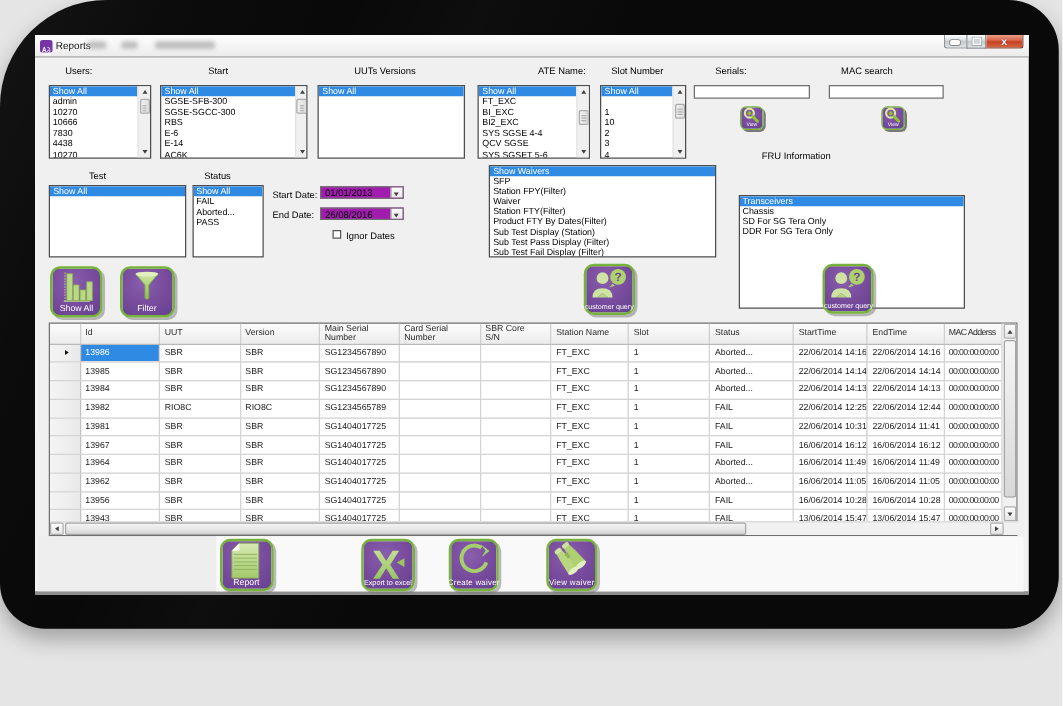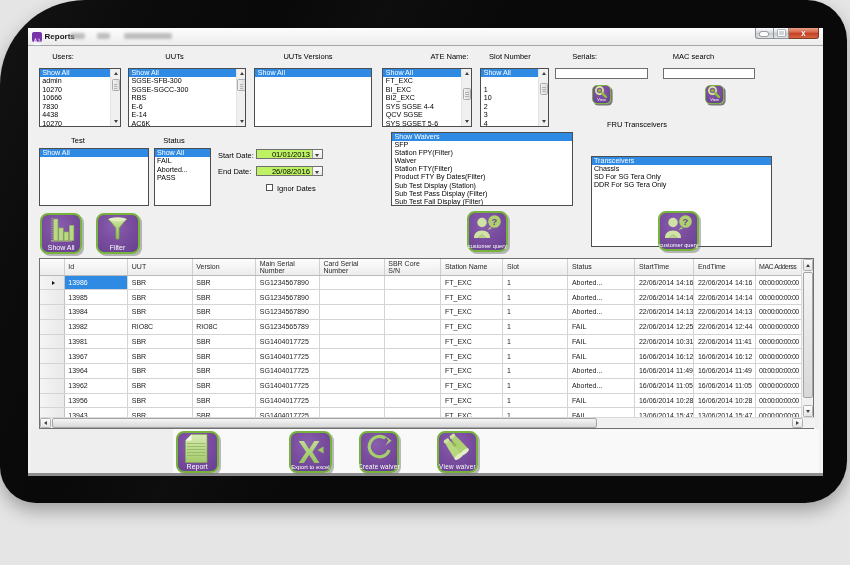--- a/index.html
+++ b/index.html
@@ -10,21 +10,21 @@
   background:#090909;box-shadow:0 8px 18px rgba(0,0,0,0.3);}
 #bezel .sheen{position:absolute;left:0;top:0;right:0;bottom:0;border-radius:85px 40px 42px 36px;
   background:linear-gradient(115deg, rgba(255,255,255,0.045) 1%, rgba(255,255,255,0.012) 13%, rgba(0,0,0,0) 26%, rgba(255,255,255,0.02) 36%, rgba(0,0,0,0) 48%);}
 
 #winborder{position:absolute;left:27.8px;top:28.3px;width:795.2px;height:447.2px;background:#f2f2f2;}
 #winbottom{position:absolute;left:27.8px;top:473px;width:795.2px;height:2.5px;background:#8d8d8d;}
 #content{position:absolute;left:31px;top:46.3px;width:787.5px;height:426.7px;background:#f0f0f0;}
 #menustrip{position:absolute;left:27.8px;top:28.3px;width:795.2px;height:17.6px;
   background:linear-gradient(#fdfdfd,#ececec);border-bottom:1px solid #a6a6a6;}
 #appicon{position:absolute;left:31.8px;top:31.5px;width:9.8px;height:10px;background:#7733a8;border-radius:2px;}
-#apptitle{position:absolute;left:44.6px;top:32.2px;font-size:8px;font-weight:bold;color:#151515;}
+#apptitle{position:absolute;left:44.6px;top:32.2px;font-size:8px;font-weight:normal;color:#151515;}
 .mblur{position:absolute;top:33.2px;height:6.2px;background:#9f9f9f;filter:blur(1.6px);opacity:0.65;border-radius:2px;}
 
 #caps{position:absolute;left:754.7px;top:28.3px;width:64px;height:10.6px;display:flex;}
 .cap{height:100%;border:1px solid #8d9399;border-top:none;background:linear-gradient(#fdfdfd,#d8dbde 45%,#c4c9cd 50%,#dfe3e6);position:relative;}
 .cap.min{width:18.4px;border-bottom-left-radius:3px;border-right:none;}
 .cap.max{width:16px;}
 .cap.close{width:29.6px;border-left:none;border-bottom-right-radius:3px;
   background:linear-gradient(#eb9f8a,#d9694a 40%,#c44325 55%,#d7643f);border-color:#7c3a28;}
 
 .lbl{position:absolute;font-size:7.5px;color:#000;white-space:nowrap;transform:translateX(-50%);}
@@ -58,21 +58,21 @@
 .gsb{position:absolute;background:#f1f1f1;}
 .gbtn{position:absolute;background:linear-gradient(#fefefe,#e4e4e4);border:1px solid #b0b0b0;border-radius:1.5px;color:#333;font-size:5px;text-align:center;}
 .gth{position:absolute;background:linear-gradient(#f5f5f5,#d8d8d8);border:1px solid #a5a5a5;border-radius:2px;}
 
 #botpanel{position:absolute;left:31px;top:429px;width:787.5px;height:44px;background:#eeeeee;}
 #botpanel2{position:absolute;left:173px;top:429px;width:645.5px;height:44px;background:#f9f9f9;}
 .arrowu{width:0;height:0;border-left:2.6px solid transparent;border-right:2.6px solid transparent;border-bottom:3.4px solid #404040;display:inline-block;}
 .arrowd{width:0;height:0;border-left:2.6px solid transparent;border-right:2.6px solid transparent;border-top:3.4px solid #404040;display:inline-block;}
 .arrowl{width:0;height:0;border-top:2.6px solid transparent;border-bottom:2.6px solid transparent;border-right:3.4px solid #404040;display:inline-block;}
 .arrowr{width:0;height:0;border-top:2.6px solid transparent;border-bottom:2.6px solid transparent;border-left:3.4px solid #404040;display:inline-block;}
-.cmb{position:absolute;background:#bef264;border:1px solid #707070;font-size:7.6px;color:#000;text-align:center;}
+.cmb{position:absolute;background:#a21caf;border:1px solid #707070;font-size:7.6px;color:#000;}
 .cmb .dd{position:absolute;right:0;top:0;bottom:0;width:10px;border-left:1px solid #9a9a9a;background:linear-gradient(#fdfdfd,#e8e8e8);text-align:center;}
 .slbl{position:absolute;font-size:7.5px;color:#000;white-space:nowrap;}
 </style>
 </head>
 <body>
 <div id="page">
   <div id="bezel">
       <div class="sheen"></div>
     </div>
   <div id="winborder"></div>
@@ -94,21 +94,21 @@
       </div>
     <div class="cap max">
         <span style="position:absolute;left:4.4px;top:2.2px;width:6.4px;height:5.4px;border:1.2px solid #fff;background:#cfd4d8;box-shadow:0 0 0 0.5px #7d8287;"></span>
       </div>
     <div class="cap close">
         <span style="position:absolute;left:0;right:0;top:-0.5px;text-align:center;color:#fff;font-size:8.5px;font-weight:bold;font-family:'Liberation Sans',sans-serif;text-shadow:0 0 1px #802;">x</span>
       </div>
   </div>
 
   <div class="lbl" style="left:63px;top:51.8px;">Users:</div>
-  <div class="lbl" style="left:174.5px;top:51.8px;">UUTs</div>
+  <div class="lbl" style="left:174.5px;top:51.8px;">Start</div>
   <div class="lbl" style="left:308px;top:51.8px;">UUTs Versions</div>
   <div class="lbl" style="left:449.5px;top:51.8px;">ATE Name:</div>
   <div class="lbl" style="left:509.9px;top:51.8px;">Slot Number</div>
   <div class="lbl" style="left:584.7px;top:51.8px;">Serials:</div>
   <div class="lbl" style="left:693.5px;top:51.8px;">MAC search</div>
 
   <div class="lb" style="left:38.8px;top:67.8px;width:81.8px;height:59.6px;">
     <div class="it sel" style="width:70px;">Show All</div>
     <div class="it">admin</div>
       <div class="it">10270</div>
@@ -182,21 +182,21 @@
     <svg width="16" height="16" viewBox="0 0 16 16" style="position:absolute;left:0;top:-1px;">
       <circle cx="6.5" cy="5.5" r="3.6" fill="none" stroke="#dcea9e" stroke-width="1.7"></circle>
       <circle cx="6.5" cy="5.5" r="1.5" fill="#8fc321"></circle>
       <line x1="9.3" y1="8.3" x2="13" y2="12" stroke="#8fc334" stroke-width="2.4" stroke-linecap="round"></line>
     </svg>
     <div class="cap2" style="font-size:4px;bottom:0.5px;">View</div>
   </div>
 
   <div class="lbl" style="left:78px;top:136.3px;">Test</div>
   <div class="lbl" style="left:174px;top:136.3px;">Status</div>
-  <div class="lbl" style="left:637px;top:120.3px;">FRU Transceivers</div>
+  <div class="lbl" style="left:637px;top:120.3px;">FRU Information</div>
 
   <div class="lb" style="left:39px;top:147.8px;width:110.4px;height:58.2px;">
     <div class="it sel">Show All</div>
   </div>
   <div class="lb" style="left:153.5px;top:147.8px;width:57.5px;height:58.2px;">
     <div class="it sel">Show All</div>
     <div class="it">FAIL</div>
       <div class="it">Aborted...</div>
       <div class="it">PASS</div>
   </div>

